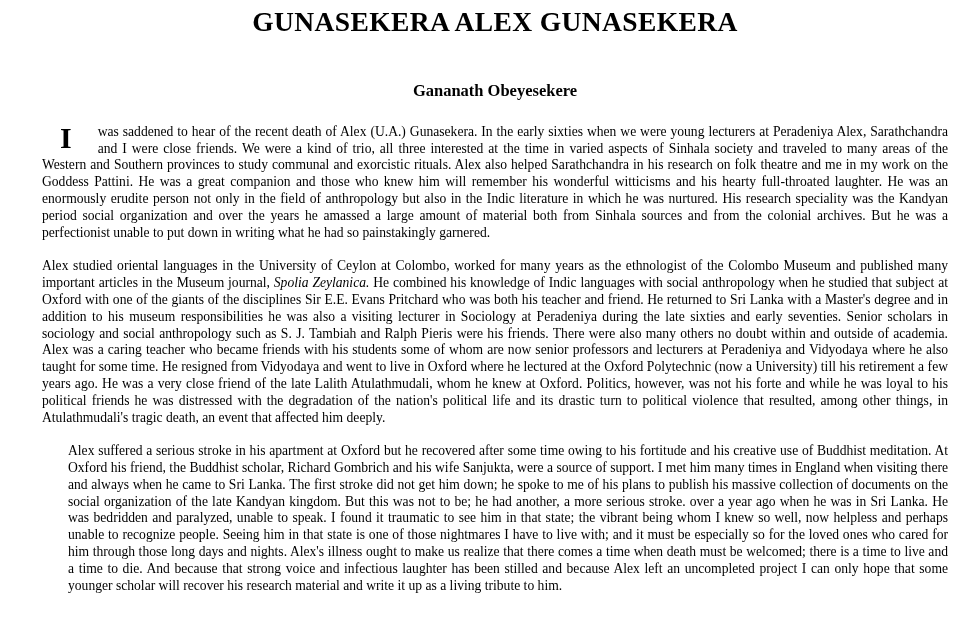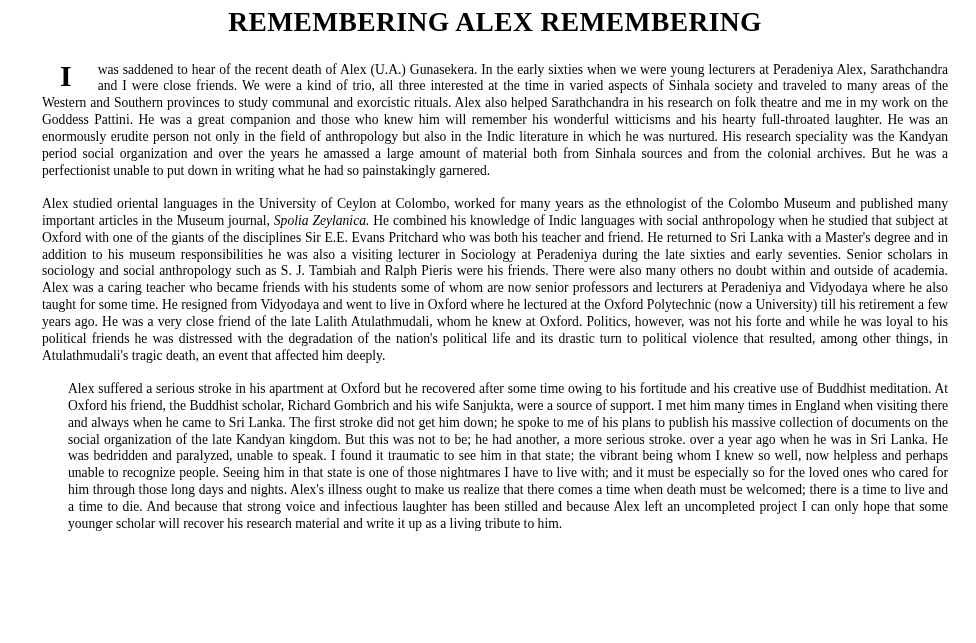--- a/index.html
+++ b/index.html
@@ -75,22 +75,23 @@
   .ital {
     font-style: italic;
     margin-top: 12px;
   }
 </style>
 </head>
 <body>
 
 <div class="page">
 
-  <h1 class="doc-title">REMEMBERING ALEX REMEMBERING</h1>
+  <h1 class="doc-title">GUNASEKERA ALEX GUNASEKERA</h1>
 
+  <h2 class="doc-author">Gananath Obeyesekere</h2>
 
   <p class="body-text para-1 dropcap-wrap"><span class="dropcap">I</span><span>was saddened to hear of the recent death of Alex (U.A.) Gunasekera.  In the early sixties when we were young lecturers at Peradeniya Alex, Sarathchandra and I were close friends.  We  were a kind of trio, all three interested at the time in varied aspects of Sinhala society and traveled to many areas of the Western and Southern provinces to study communal and exorcistic rituals.  Alex also helped Sarathchandra in his research on folk theatre and me in my work on the Goddess Pattini.  He was a great companion and those who knew him will remember his wonderful witticisms and his hearty full-throated laughter.  He was an enormously erudite person not only in the field of anthropology but also in the Indic literature in which he was nurtured.   His research speciality was the Kandyan period social organization and over the years he amassed a large amount of material both from Sinhala sources and from the colonial archives.  But he was a perfectionist unable to put down in writing what he had so painstakingly garnered.</span></p>
 
   <p class="body-text para-2"><span>Alex studied oriental languages in the University of Ceylon at Colombo, worked for many years as the ethnologist of the Colombo Museum and published many important articles in the Museum journal, </span><span class="ital">Spolia Zeylanica.</span><span>  He combined his knowledge of Indic languages with social anthropology when he studied that subject at Oxford with one of the giants of the disciplines Sir E.E. Evans Pritchard who was both his teacher and friend.   He returned to Sri Lanka with a Master's degree and in addition to his museum responsibilities he was also a visiting lecturer in Sociology at Peradeniya during the late sixties and early seventies.  Senior scholars in sociology and social anthropology such as S. J. Tambiah and Ralph Pieris were his friends.  There were also many others no doubt within and outside of academia.   Alex was a caring teacher who became friends with his students some of whom are now senior professors and lecturers at Peradeniya and Vidyodaya where he also taught for some time.   He resigned from Vidyodaya and went to live in Oxford where he lectured at the Oxford Polytechnic (now a University) till his retirement a few years ago. He was a very close friend of the late Lalith Atulathmudali, whom he knew at Oxford.  Politics, however, was not his forte and while he was loyal to his political friends he was distressed with the degradation of the nation's political life and its drastic turn to political violence that resulted, among other things, in Atulathmudali's tragic death, an event that affected him deeply.</span></p>
 
   <p class="body-text para-3"><span>Alex suffered a serious stroke in his apartment at Oxford but he recovered after some time owing to his fortitude and his creative use of Buddhist meditation. At Oxford his friend, the Buddhist scholar, Richard Gombrich and his wife Sanjukta, were a source of support.  I met him many times in England when visiting there and always when he came to Sri Lanka.  The first stroke did not get him down; he spoke to me of his plans to publish his massive collection of documents on the social organization of the late Kandyan kingdom.   But this was not to be; he had another, a more serious stroke. over a year ago when he was in Sri Lanka.   He was bedridden and paralyzed, unable to speak.   I found it traumatic to see him in that state; the vibrant being whom I knew so well, now helpless and perhaps unable to recognize people.   Seeing him in that state is one of those nightmares I have to live with; and it must be especially so for the loved ones who cared for him through those long days and nights.  Alex's illness ought to make us realize that there comes a time when death must be welcomed; there is a time to live and a time to die.   And because that strong voice and infectious laughter has been stilled and because Alex left an uncompleted project I can only hope that some younger scholar will recover his research material and write it up as a living tribute to him.</span></p>
 
 </div>
 
 </body></html>

